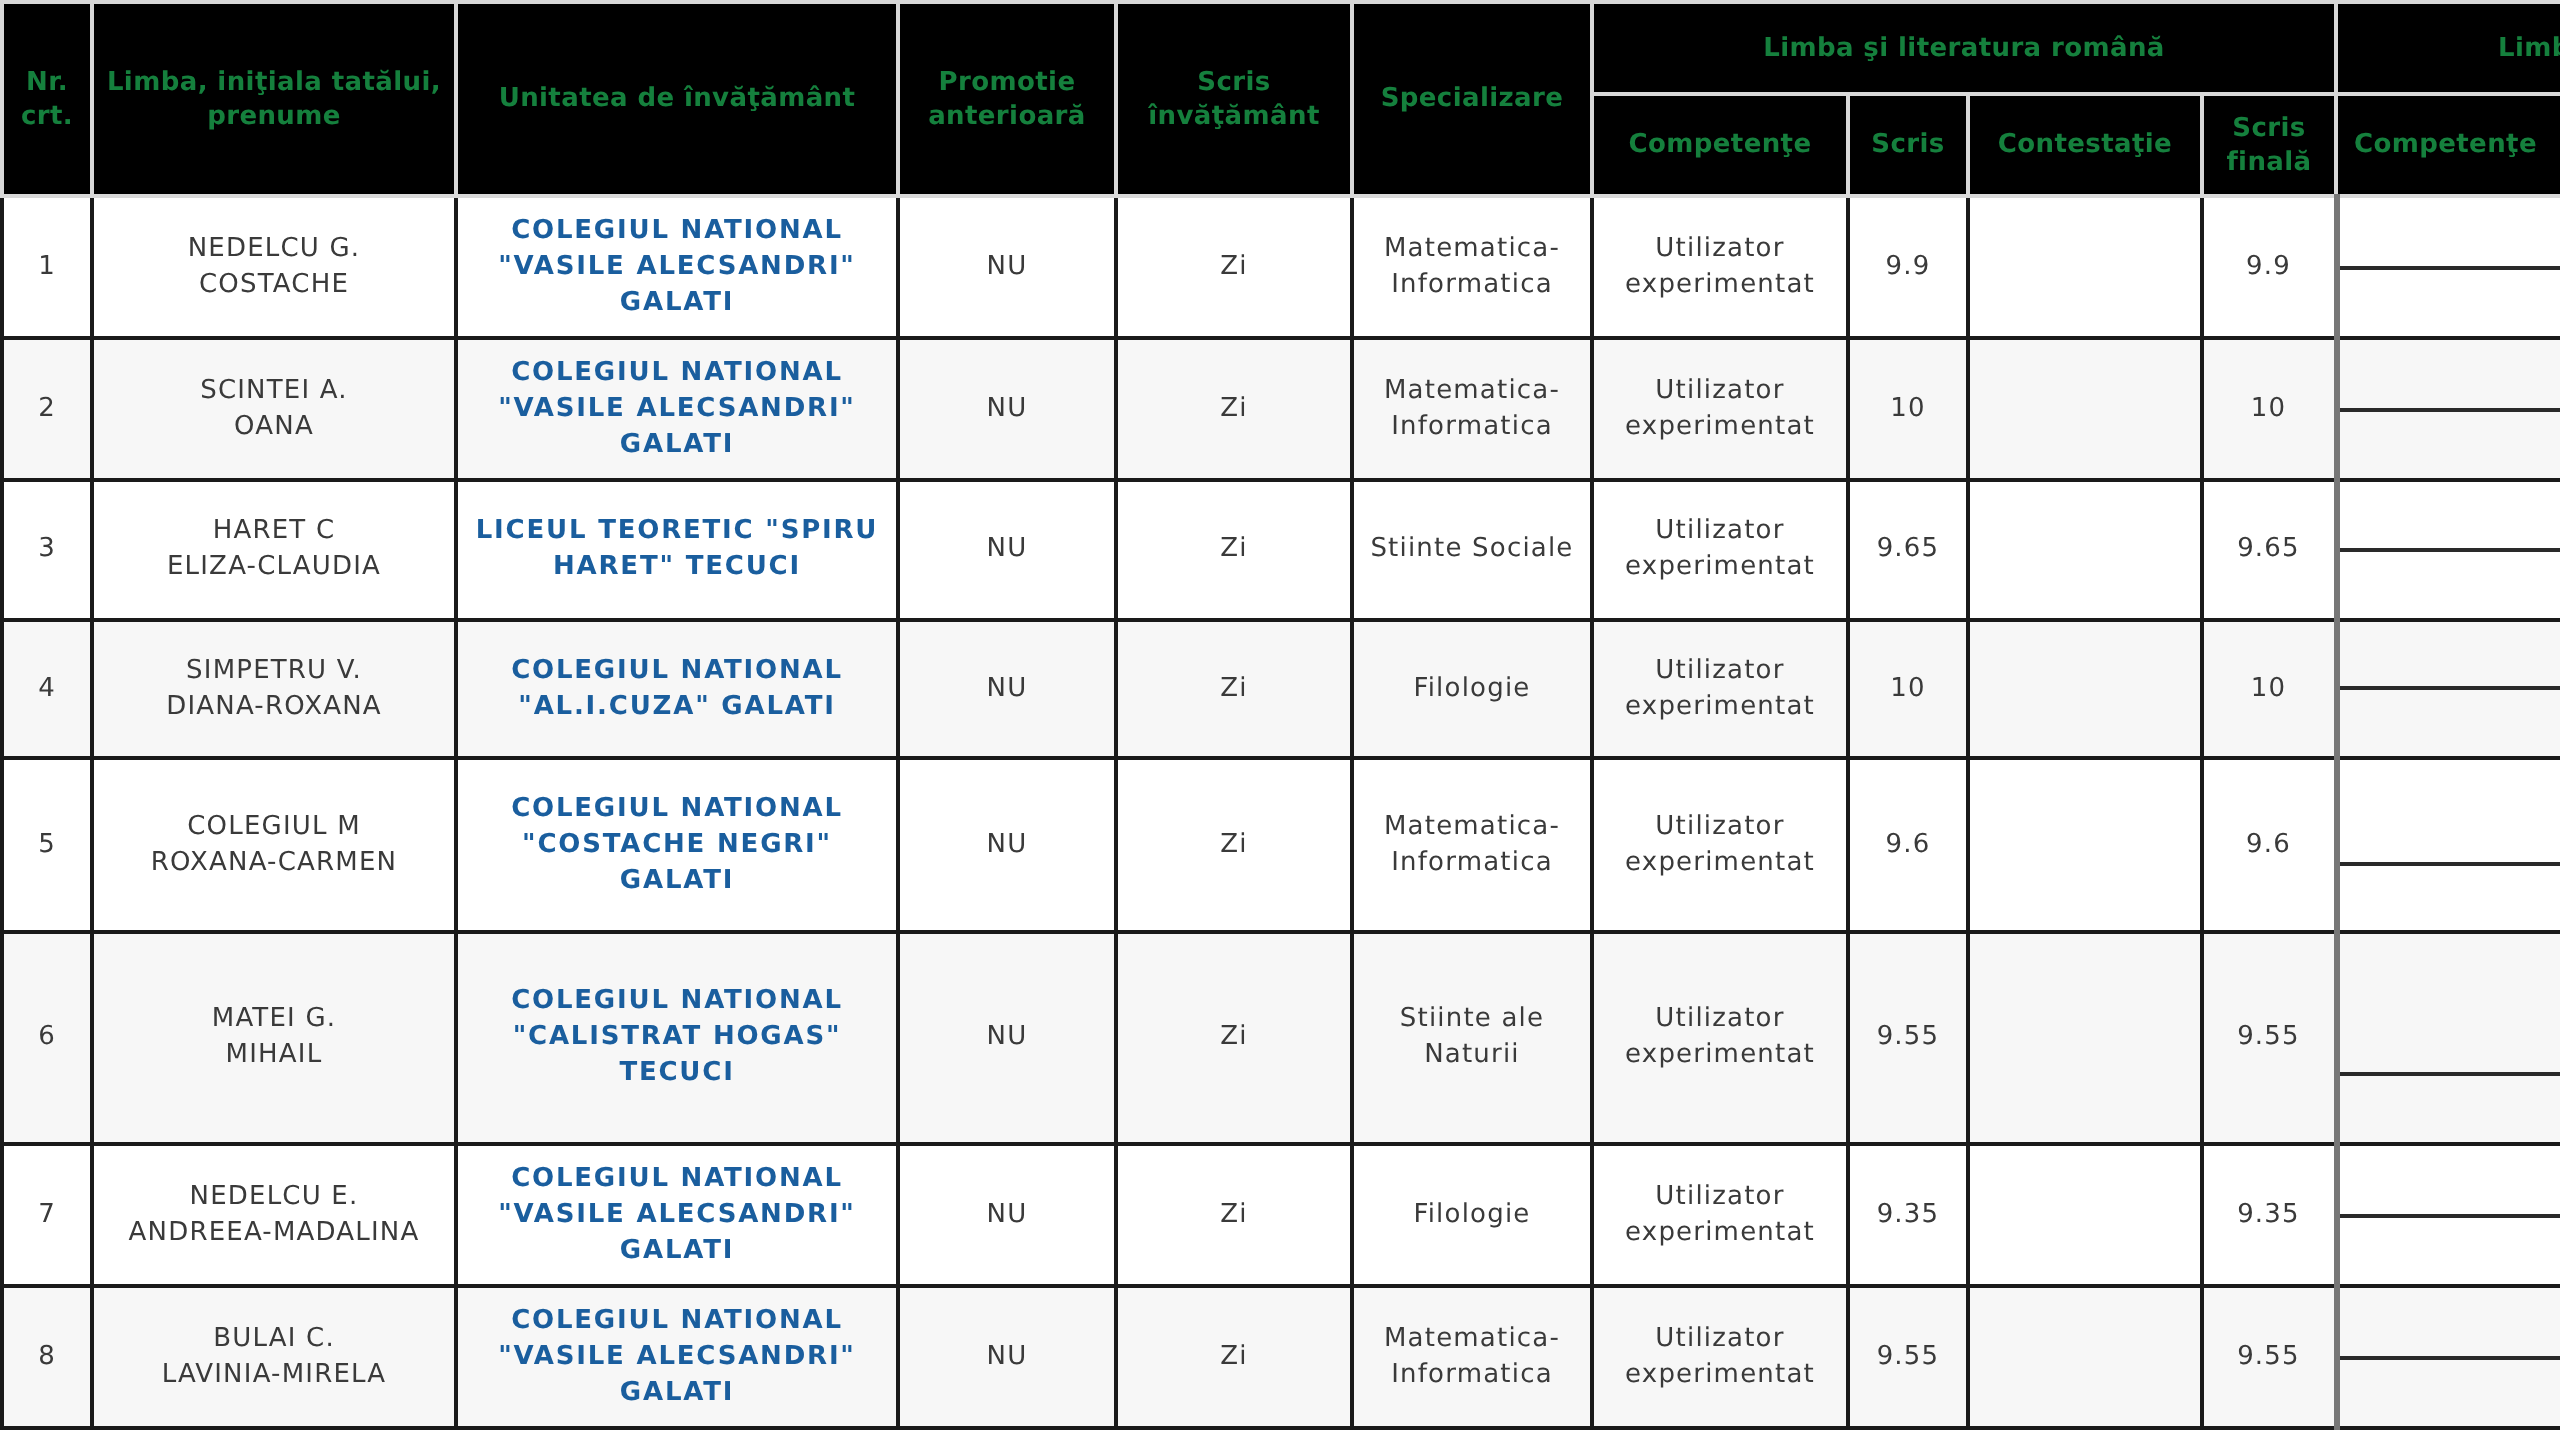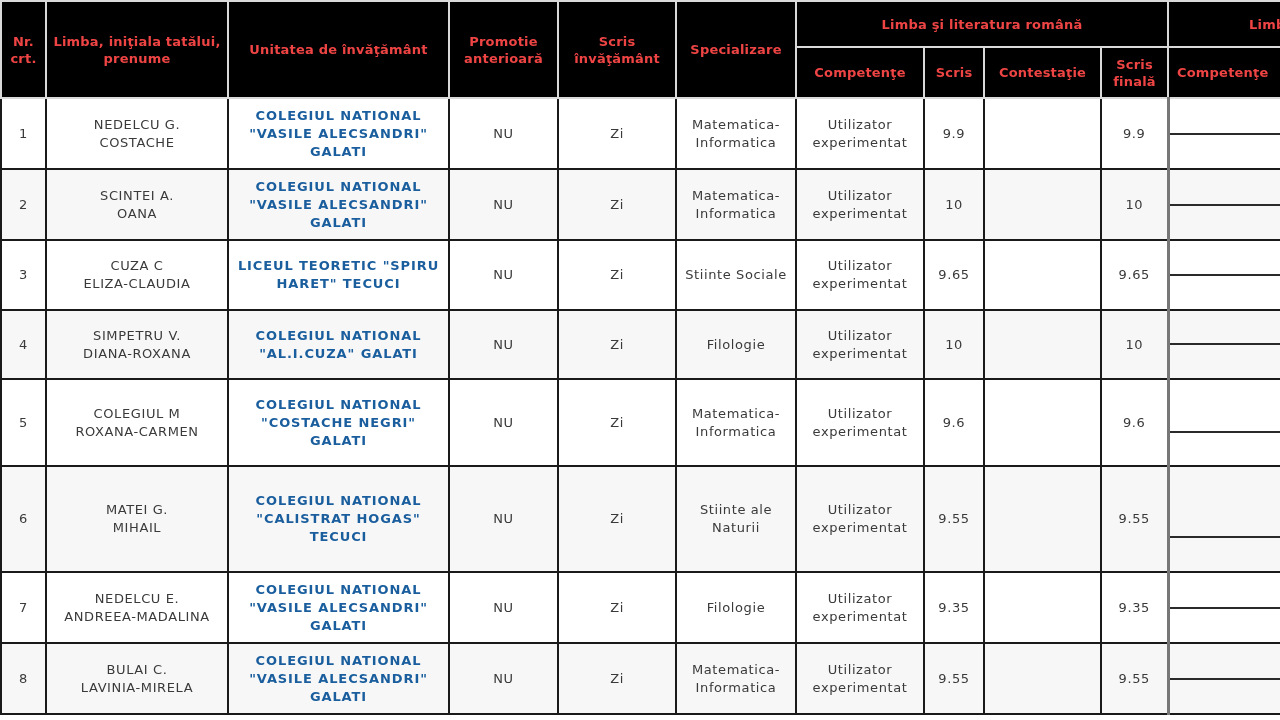--- a/index.html
+++ b/index.html
@@ -20,21 +20,21 @@
     position: absolute;
     left: 0;
     top: 0;
     border-collapse: collapse;
     table-layout: fixed;
     width: 1330px;
     font-family: "DejaVu Sans", "Liberation Sans", sans-serif;
   }
   table.results th {
     background: #000000;
-    color: #ef4444;
+    color: #15803d;
     font-weight: bold;
     font-size: 13px;
     line-height: 17px;
     text-align: center;
     vertical-align: middle;
     border: 2px solid #d9d9d9;
     padding: 0 2px;
     letter-spacing: 0.2px;
   }
   table.results th.topgroup { height: 44px; }
@@ -147,21 +147,21 @@
       <td></td>
       <td>10</td>
       <td class="subcell">
             <div class="inner-line" style="top:34px"></div>
           </td>
     </tr>
 
     <tr class="odd" style="height:70px">
       <td>3</td>
       <td>
-            <div>CUZA C</div>
+            <div>HARET C</div>
             <div>ELIZA-CLAUDIA</div>
           </td>
       <td><a class="school">LICEUL TEORETIC "SPIRU HARET" TECUCI</a></td>
       <td>NU</td>
       <td>Zi</td>
       <td>Stiinte Sociale</td>
       <td>Utilizator experimentat</td>
       <td>9.65</td>
       <td></td>
       <td>9.65</td>

